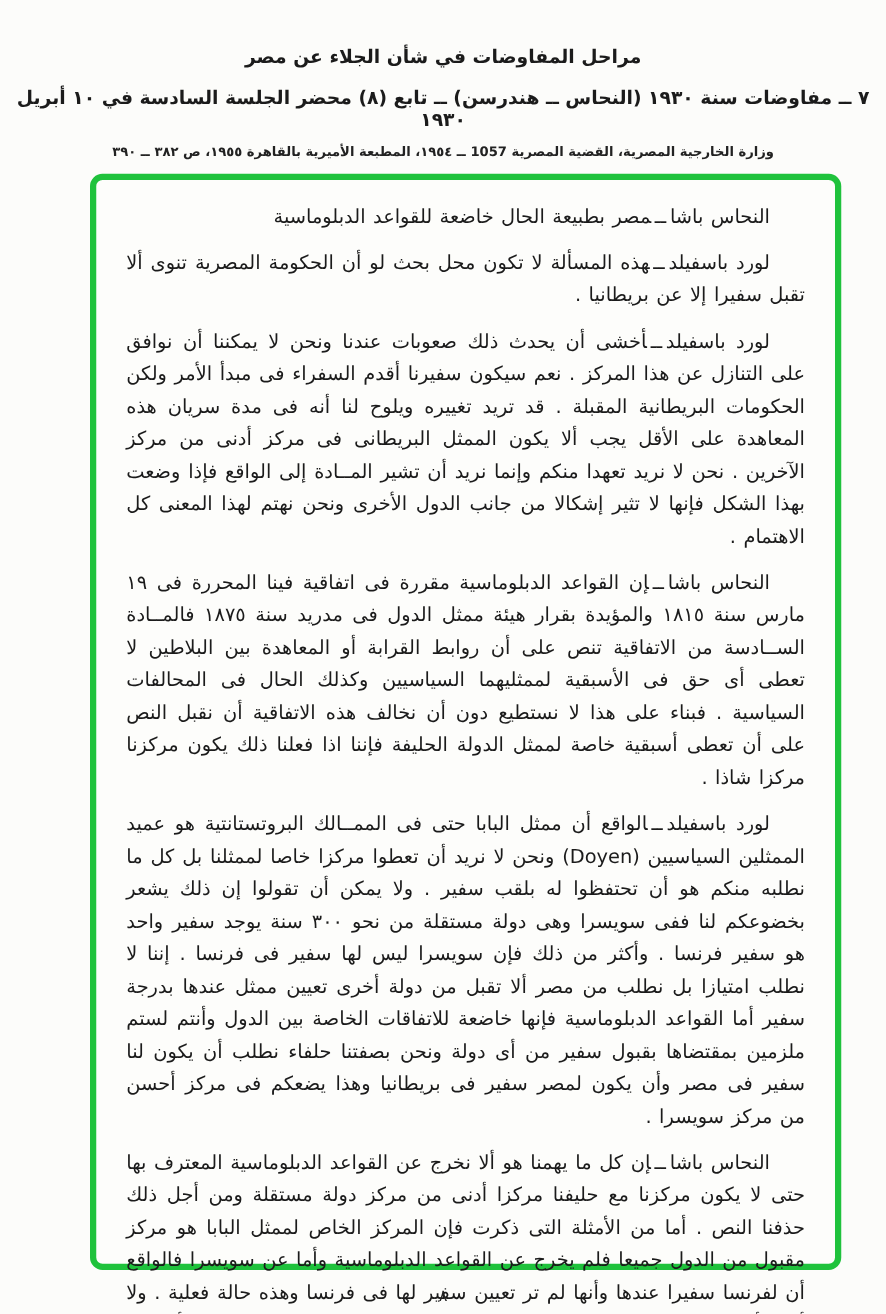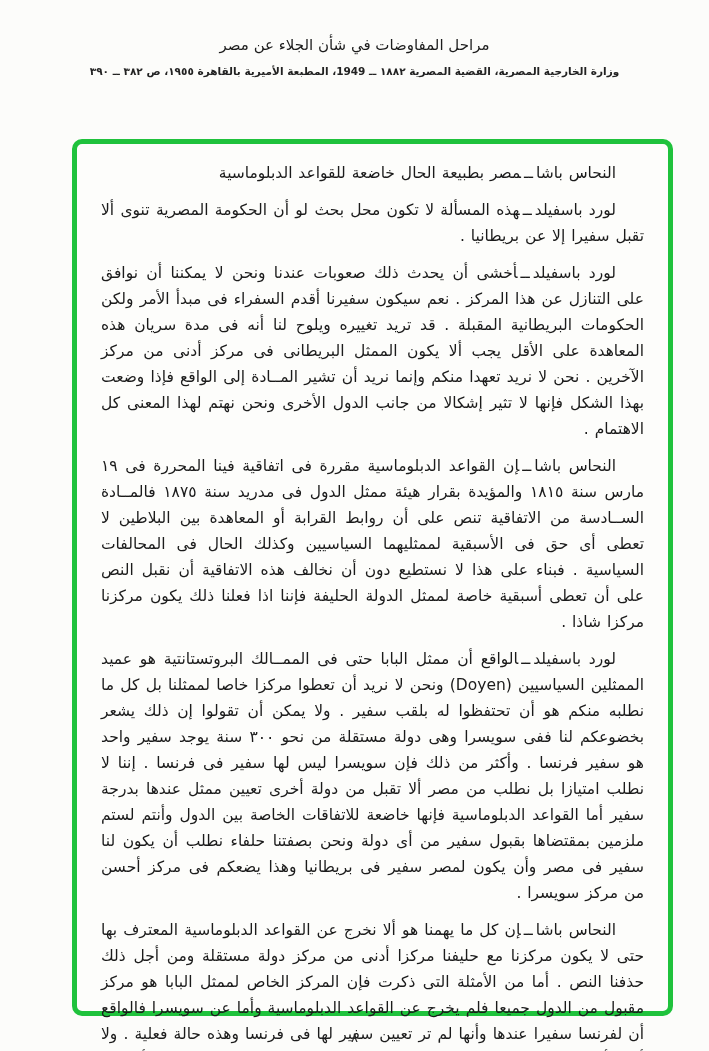--- a/index.html
+++ b/index.html
@@ -16,21 +16,21 @@
     direction: rtl;
     position: relative;
     overflow: hidden;
   }
   .page-header {
     padding-top: 36px;
     text-align: center;
   }
   .header-title {
     font-size: 15px;
-    font-weight: normal;
+    font-weight: bold;
     letter-spacing: 0.2px;
   }
   .header-subtitle {
     font-size: 15px;
     font-weight: bold;
     margin-top: 15px;
   }
   .header-source {
     font-size: 10.5px;
     font-weight: bold;
@@ -67,21 +67,22 @@
     text-align: center;
     font-size: 13px;
     color: #222;
   }
 </style>
 </head>
 <body>
 
 <header class="page-header">
   <div class="header-title">مراحل المفاوضات في شأن الجلاء عن مصر</div>
-  <div class="header-source">وزارة الخارجية المصرية، القضية المصرية ١٨٨٢ ــ 1949، المطبعة الأميرية بالقاهرة ١٩٥٥، ص ٣٨٢ ــ ٣٩٠</div>
+  <div class="header-subtitle">٧ ــ مفاوضات سنة ١٩٣٠ (النحاس ــ هندرسن) ــ تابع (٨) محضر الجلسة السادسة في ١٠ أبريل ١٩٣٠</div>
+  <div class="header-source">وزارة الخارجية المصرية، القضية المصرية 1057 ــ ١٩٥٤، المطبعة الأميرية بالقاهرة ١٩٥٥، ص ٣٨٢ ــ ٣٩٠</div>
 </header>
 
 <main class="content-box">
   <p class="paragraph">
     <span class="speaker">النحاس باشا</span><span class="sep">ــ</span><span>مصر بطبيعة الحال خاضعة للقواعد الدبلوماسية</span>
   </p>
   <p class="paragraph">
     <span class="speaker">لورد باسفيلد</span><span class="sep">ــ</span><span>هذه المسألة لا تكون محل بحث لو أن الحكومة المصرية تنوى ألا تقبل سفيرا إلا عن بريطانيا .</span>
   </p>
   <p class="paragraph">

